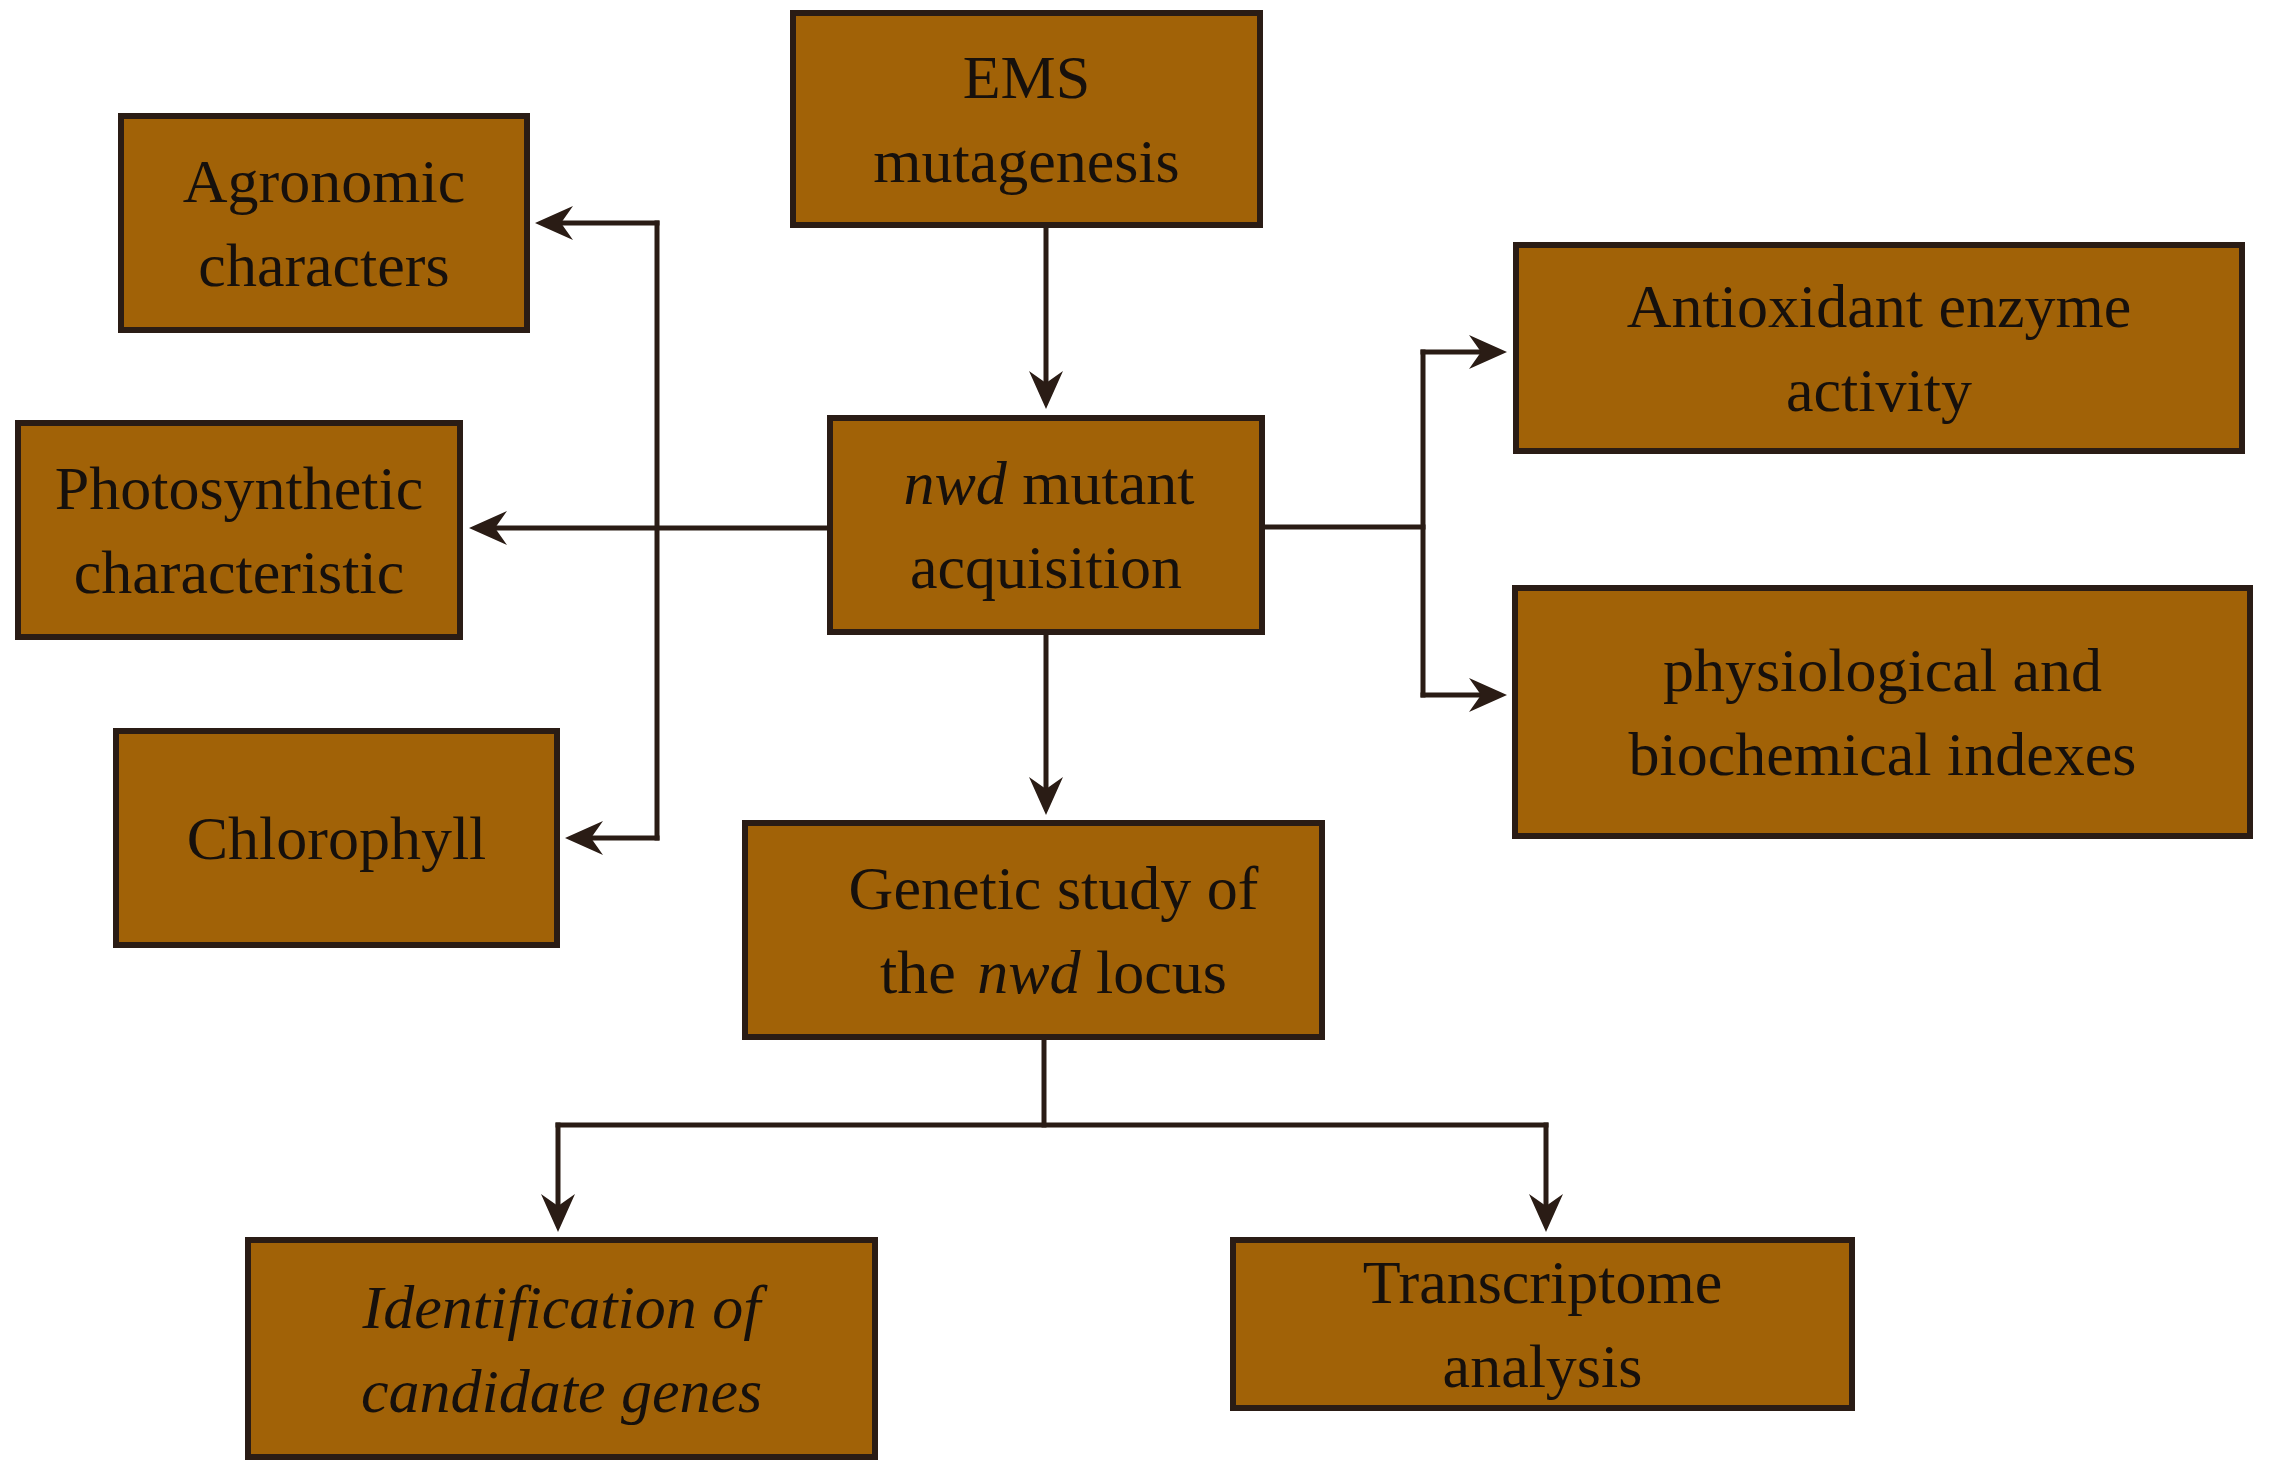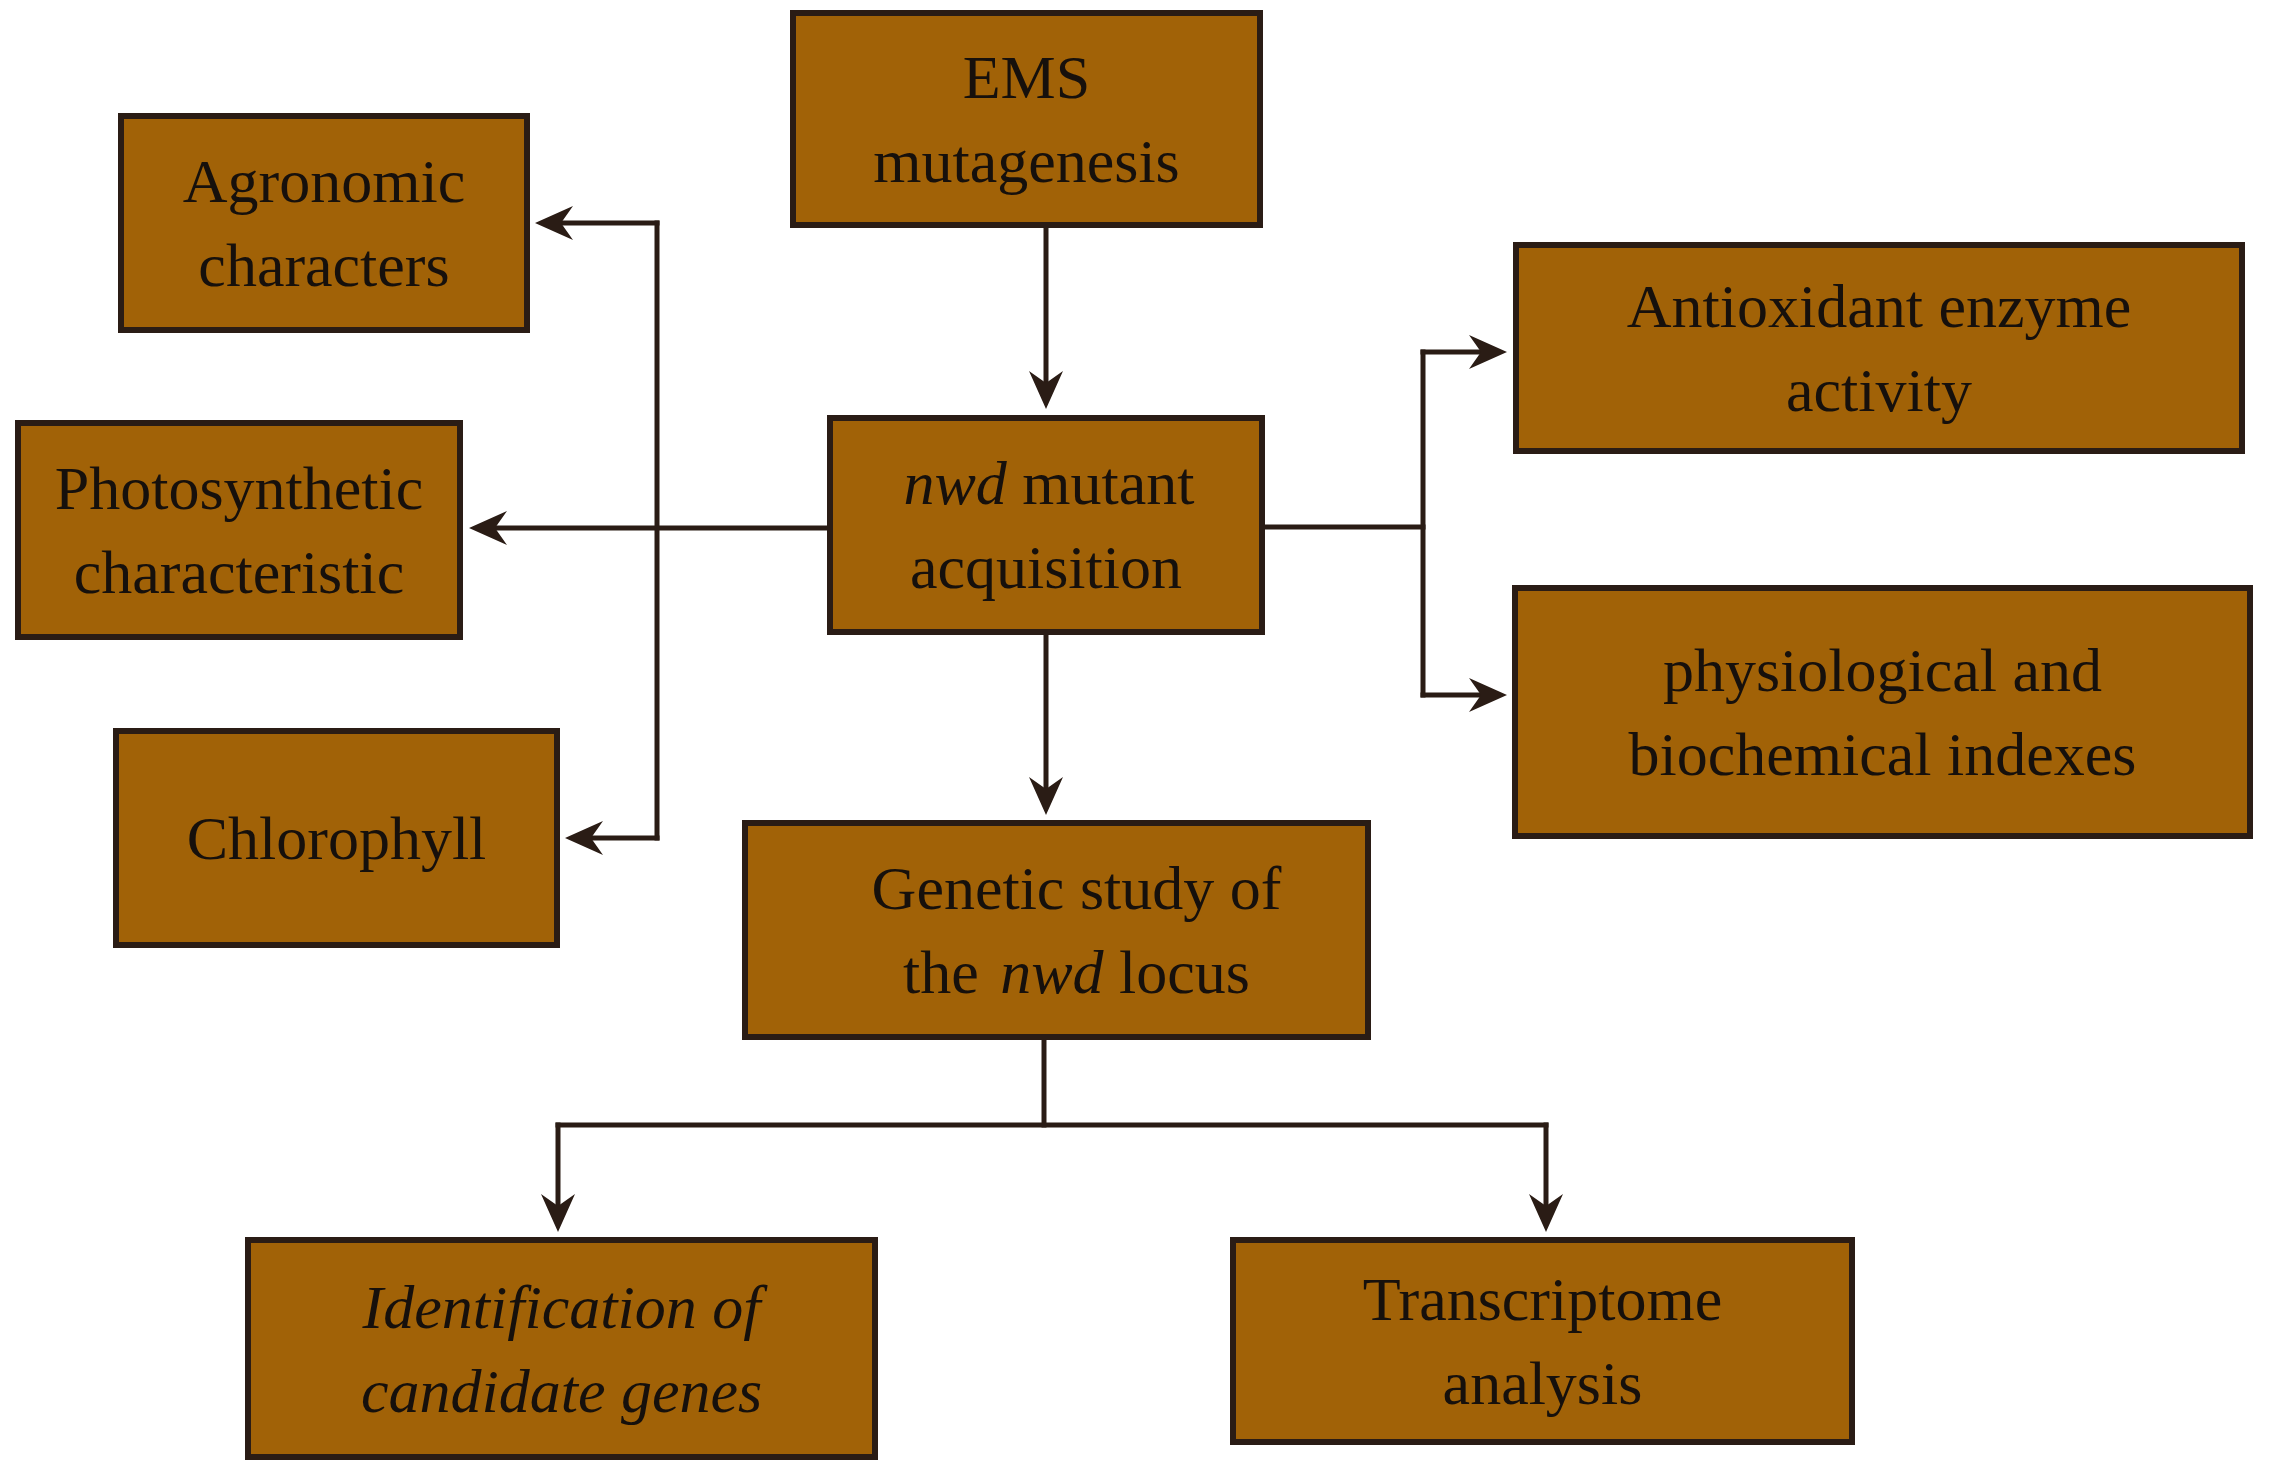--- a/index.html
+++ b/index.html
@@ -121,34 +121,34 @@
       </div>
   </div>
 
   <div class="node" style="left:1512px;top:585px;width:741px;height:254px;">
     <div class="label">
         <div><span>physiological and</span></div>
         <div><span>biochemical indexes</span></div>
       </div>
   </div>
 
-  <div class="node" style="left:742px;top:820px;width:629px;height:220px;padding-left:40px;">
+  <div class="node" style="left:742px;top:820px;width:583px;height:220px;padding-left:40px;">
     <div class="label">
         <div><span>Genetic study of</span></div>
         <div><span>the </span><i>nwd</i><span> locus</span></div>
       </div>
   </div>
 
   <div class="node" style="left:245px;top:1237px;width:633px;height:223px;font-style:italic;">
     <div class="label">
         <div><span>Identification of</span></div>
         <div><span>candidate genes</span></div>
       </div>
   </div>
 
-  <div class="node" style="left:1230px;top:1237px;width:625px;height:208px;">
+  <div class="node" style="left:1230px;top:1237px;width:625px;height:174px;">
     <div class="label">
         <div><span>Transcriptome</span></div>
         <div><span>analysis</span></div>
       </div>
   </div>
 
 </div>
 
 </body></html>

